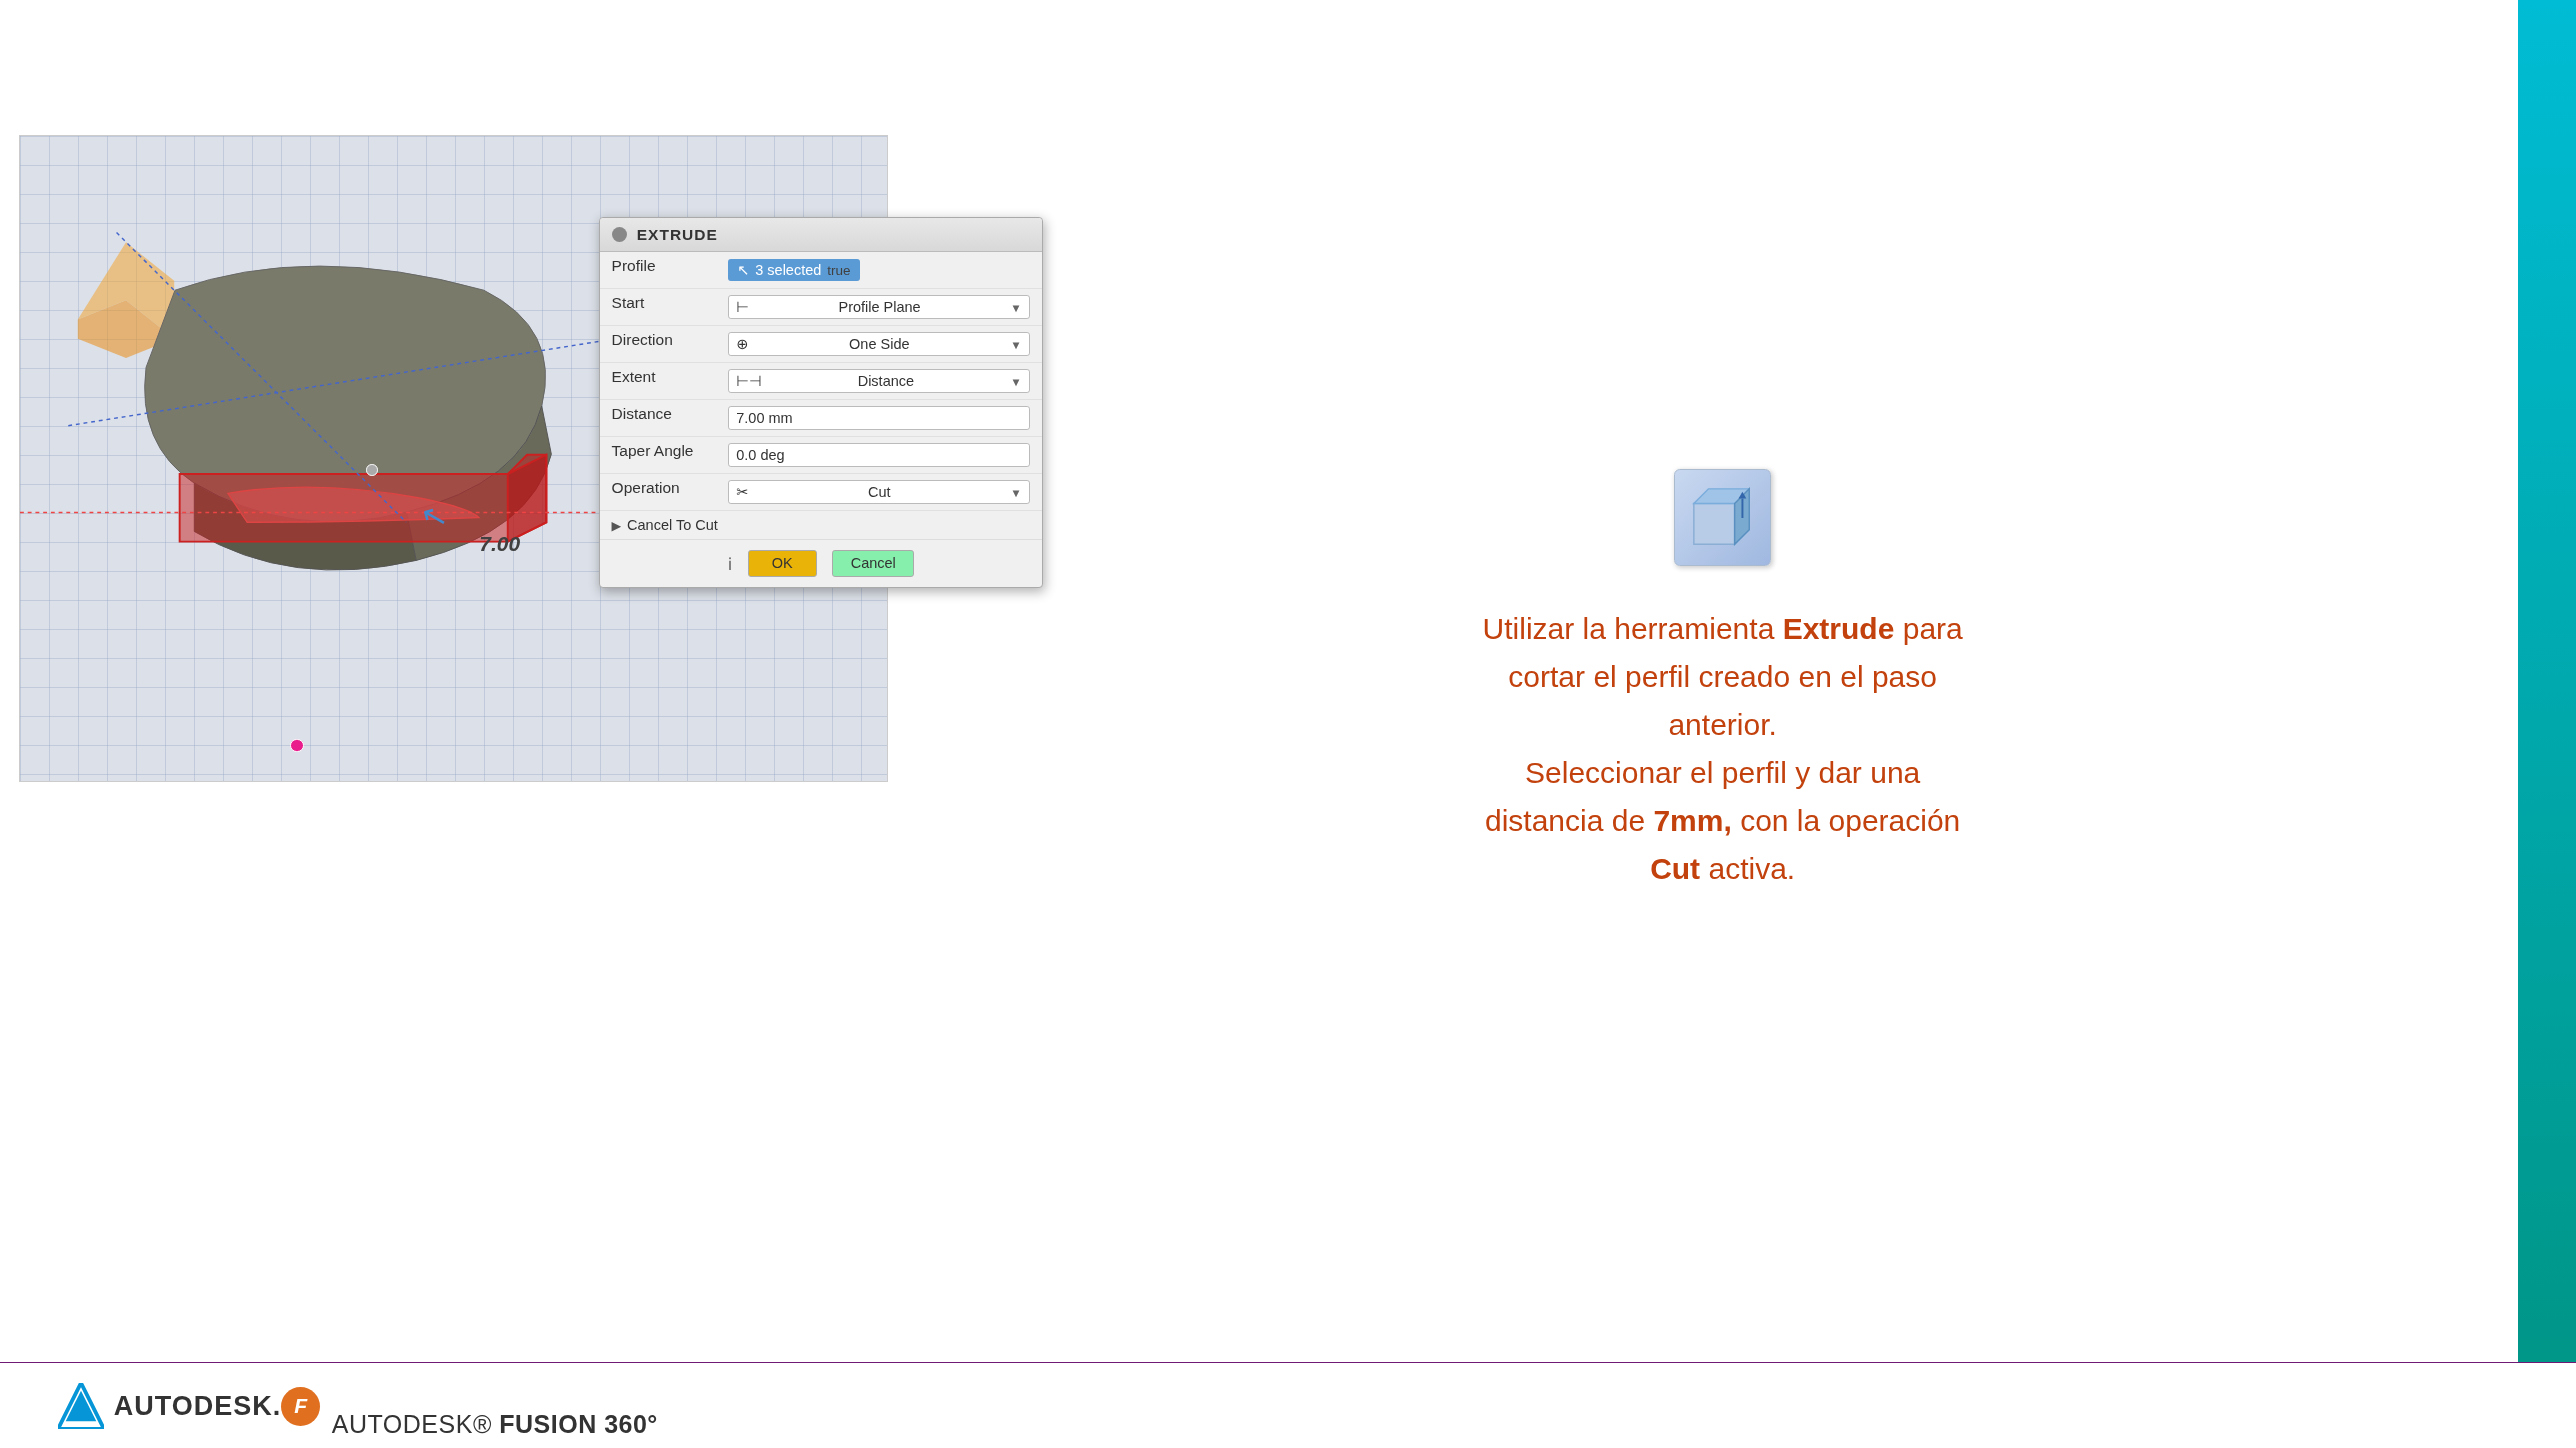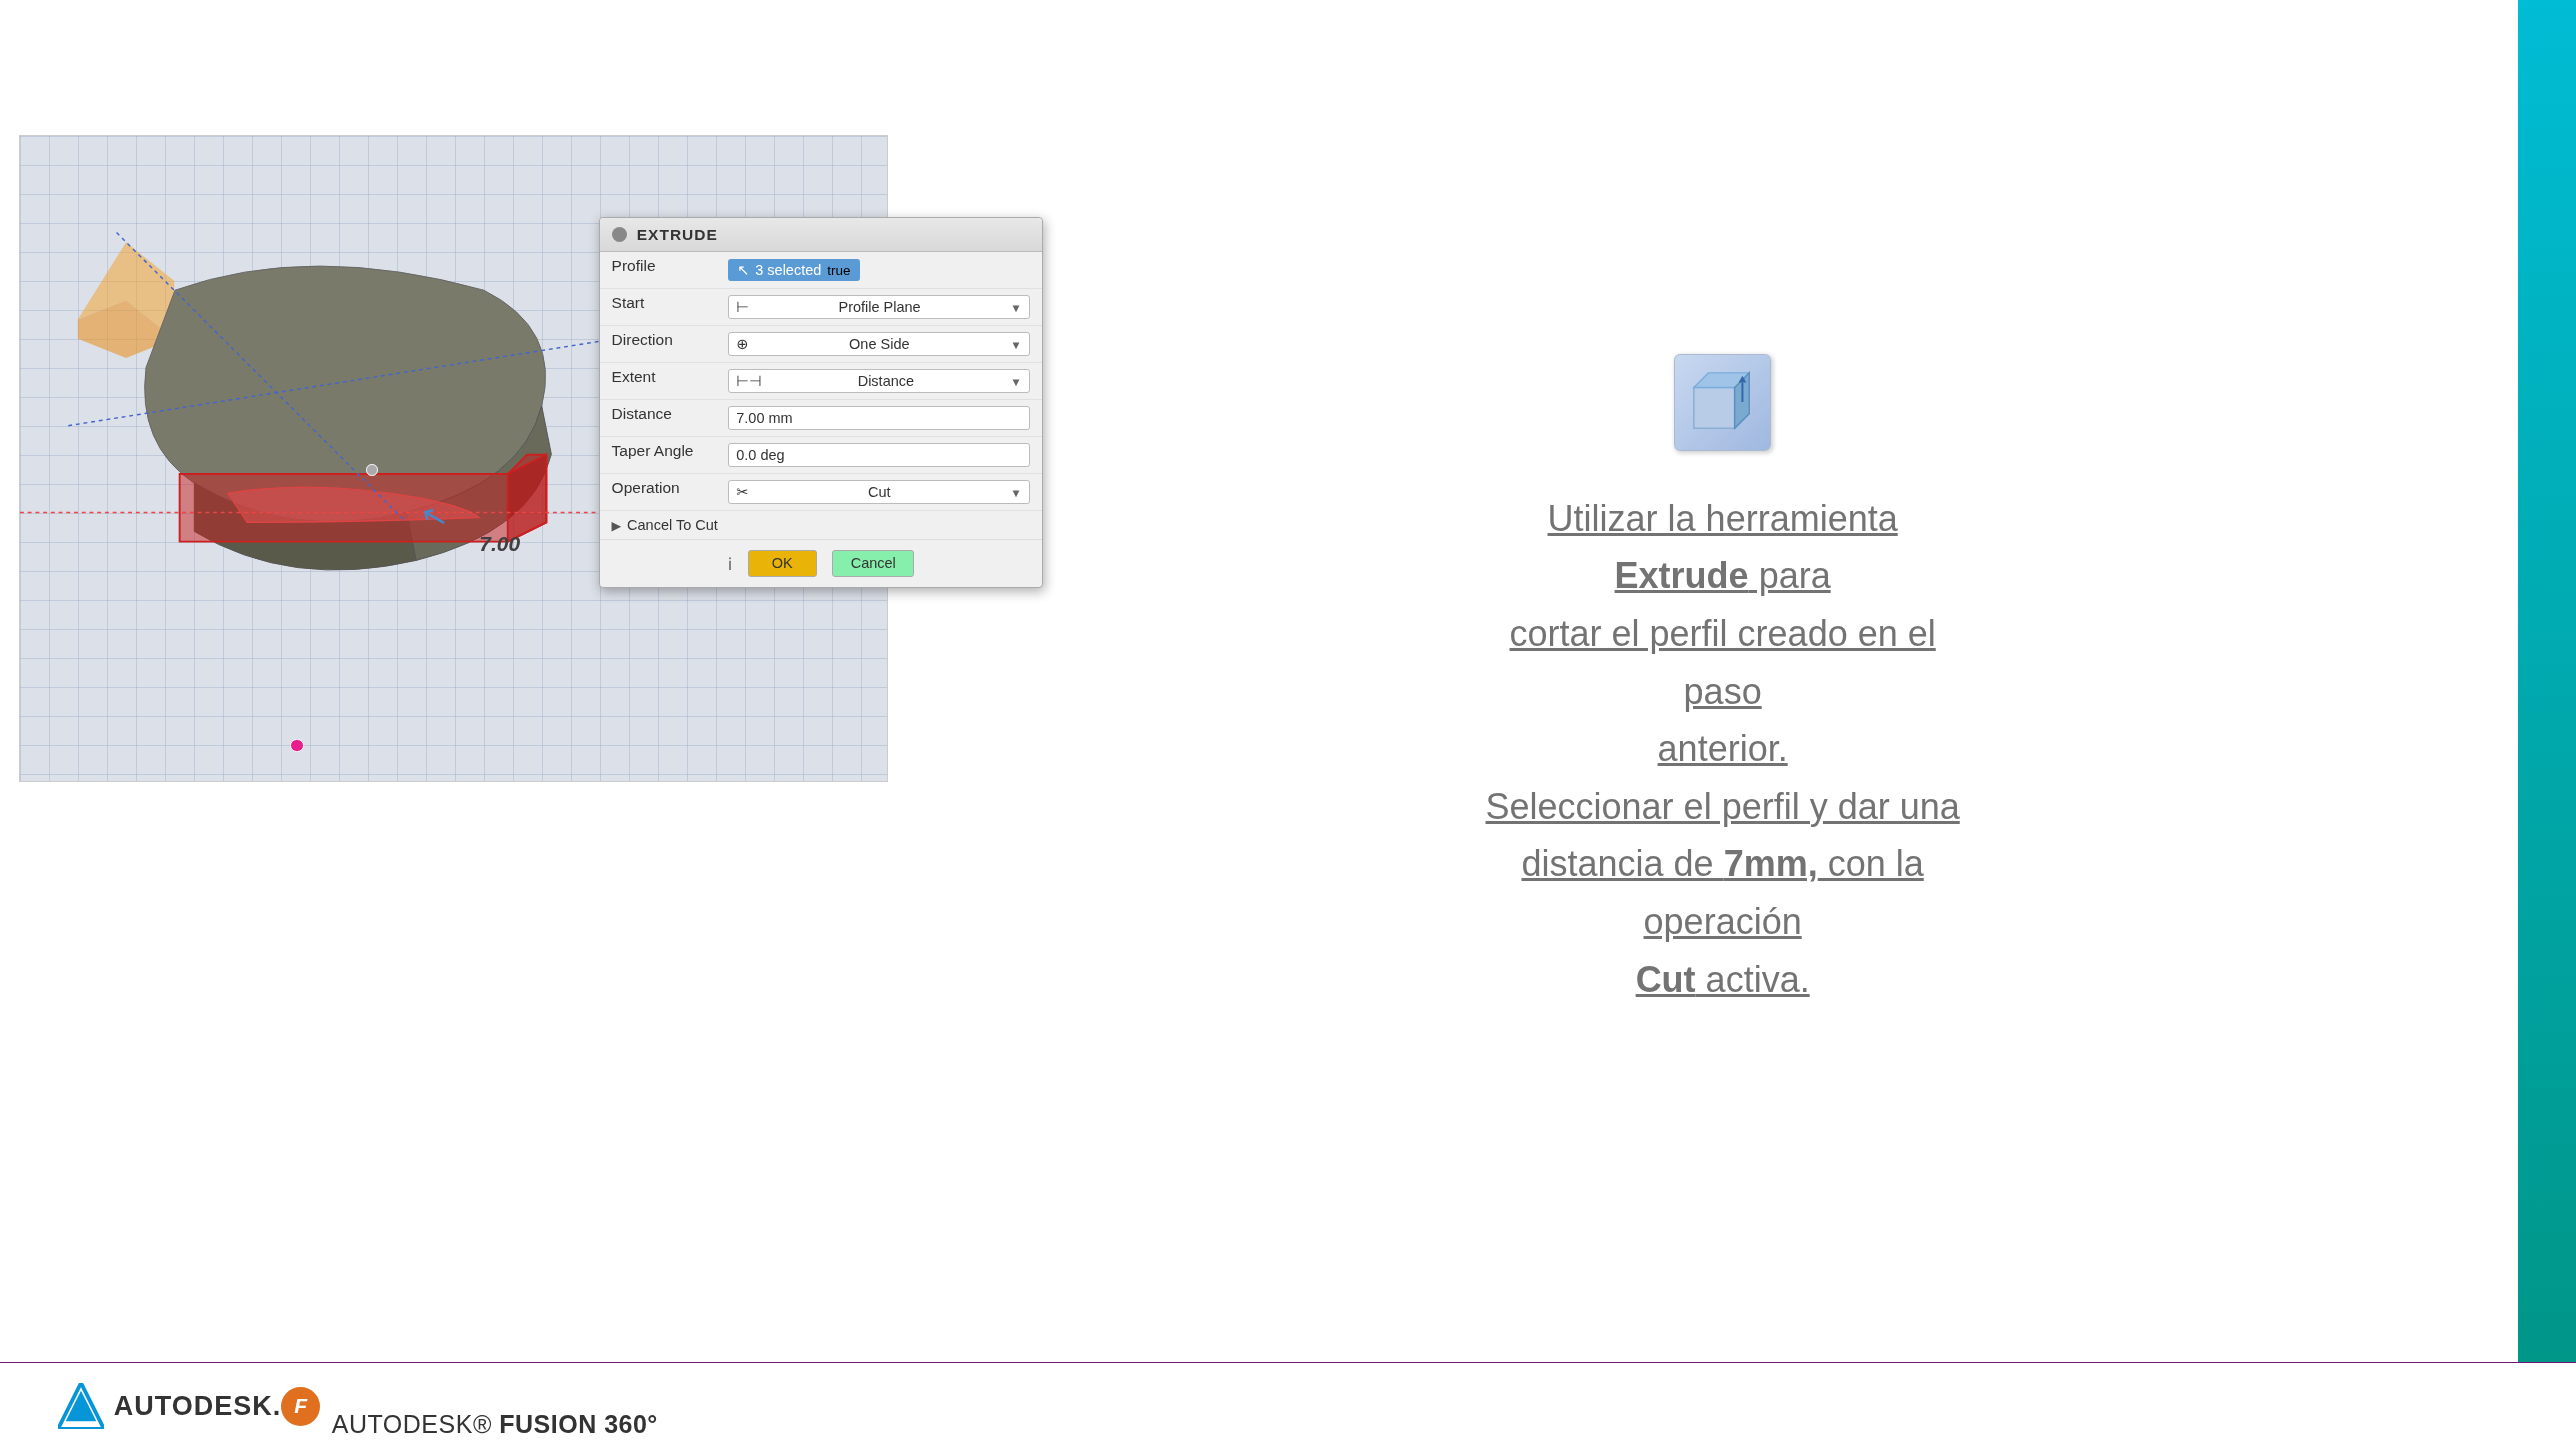--- a/index.html
+++ b/index.html
@@ -179,21 +179,21 @@
       border-radius: 2.9px;
       font-size: 14.5px;
       display: flex;
       align-items: center;
       gap: 5.8px;
     }
 
     .selected-pill .x-btn {
       cursor: pointer;
       font-size: 13.5px;
-      color: #000000;
+      color: #404040;
     }
 
     .dropdown-field {
       flex: 1;
       background: white;
       border: 1px solid #bbb;
       border-radius: 2.9px;
       padding: 2.9px 7.7px;
       font-size: 14.5px;
       display: flex;
@@ -274,26 +274,25 @@
       border-radius: 5.8px;
       display: flex;
       align-items: center;
       justify-content: center;
       margin-bottom: 39px;
       position: relative;
       box-shadow: 1.9px 1.9px 5.8px rgba(0,0,0,0.2);
     }
 
     .description-text {
-      font-size: 36px;
-      color: #737373;
+      font-size: 30px;
+      color: #c2410c;
       text-align: center;
       line-height: 1.6;
       max-width: 483px;
-      text-decoration: underline;
     }
 
     .description-text strong {
       font-weight: bold;
     }
 
     
     .footer {
       height: 87px;
       display: flex;

